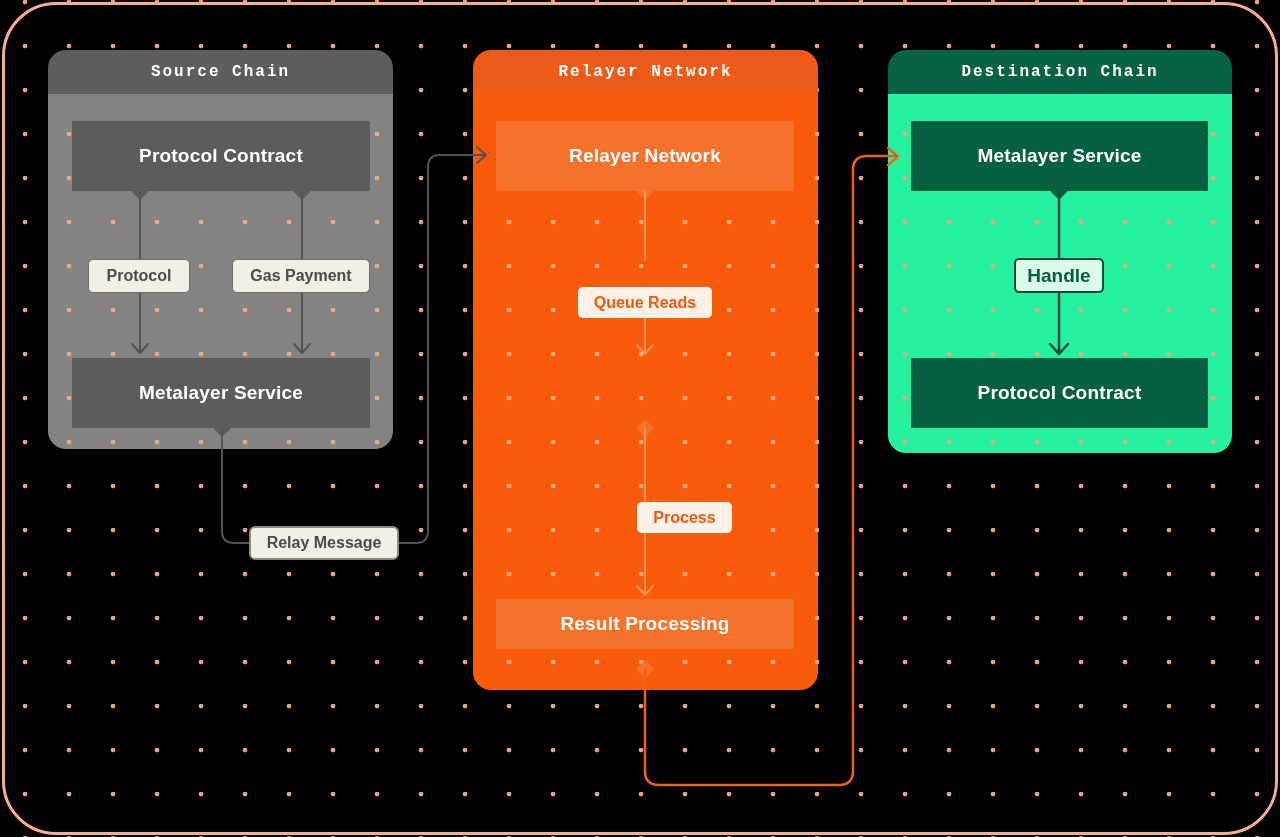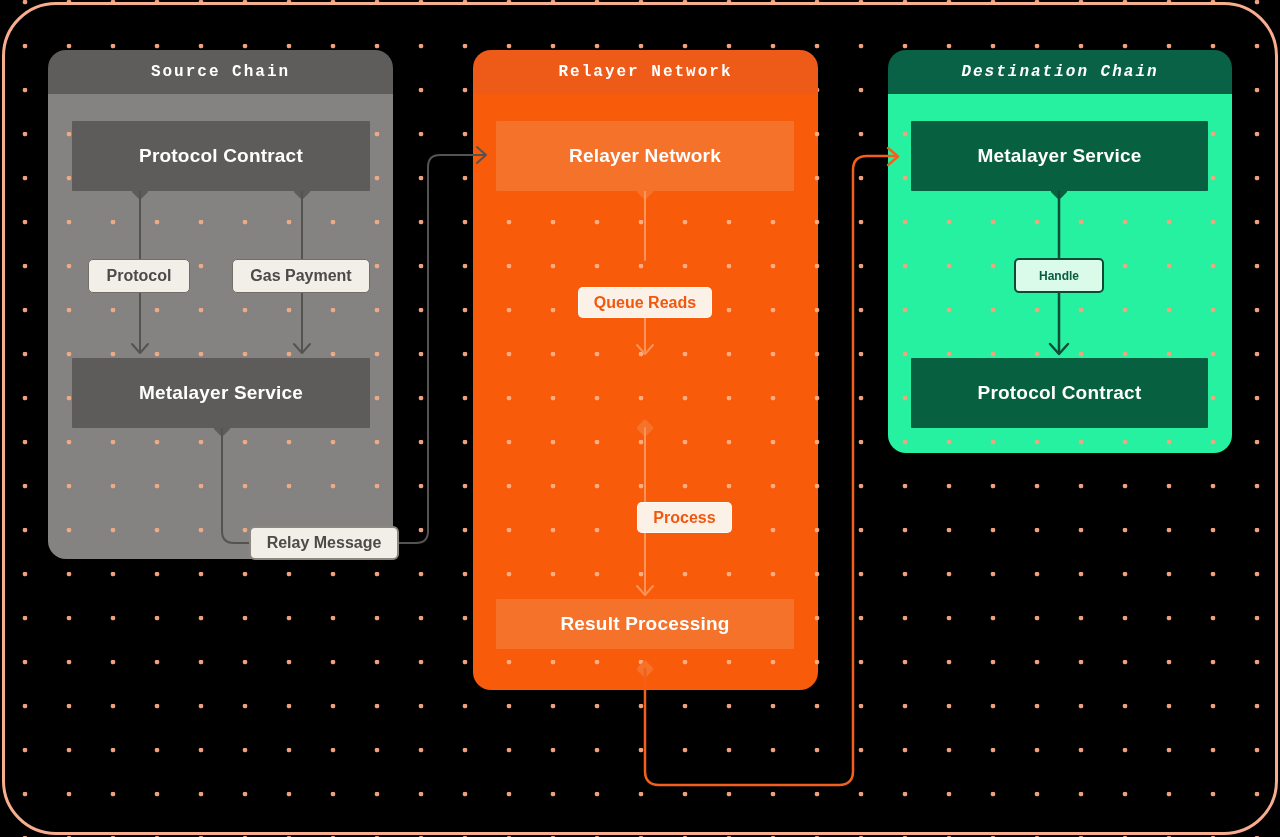--- a/index.html
+++ b/index.html
@@ -10,21 +10,21 @@
     background-color:#000;
     background-image:radial-gradient(circle at 25px 2px,#EFA17D 2px,transparent 2.7px);
     background-size:44px 44px;background-attachment:fixed;
   }
   .frame{
     position:absolute;inset:2px;border:3px solid #F9AD8F;border-radius:54px;
     z-index:1;pointer-events:none;
   }
 
   .panel{position:absolute;border-radius:18px;z-index:1;}
-  #p-src{left:48px;top:50px;width:345px;height:509px;border-radius:19px;}
+  #p-src{left:48px;top:50px;width:345px;height:399px;border-radius:19px;}
   #p-rel{left:473px;top:50px;width:345px;height:640px;}
   #p-dst{left:888px;top:50px;width:344px;height:403px;}
 
   .panel-header{
     position:absolute;top:0;left:0;right:0;height:44px;
     border-radius:18px 18px 0 0;display:flex;align-items:center;justify-content:center;
     font:700 16px "Liberation Mono","DejaVu Sans Mono",monospace;letter-spacing:2px;color:#FFFFFF;
   }
   .panel-body{
     position:absolute;top:44px;left:0;right:0;bottom:0;
@@ -34,21 +34,21 @@
   #p-src .panel-header{background:#5F5D5B;}
   #p-src .panel-body{
     background-color:#858381;
     background-image:radial-gradient(circle at 25px 2px,#F0A985 2px,transparent 2.7px);
   }
   #p-rel .panel-header{background:#EE5A18;}
   #p-rel .panel-body{
     background-color:#F85C0A;
     background-image:radial-gradient(circle at 25px 2px,#FBAD85 2px,transparent 2.7px);
   }
-  #p-dst .panel-header{background:#096245;font-style:italic;}
+  #p-dst .panel-header{background:#096245;}
   #p-dst .panel-body{
     background-color:#25F1A0;
     background-image:radial-gradient(circle at 25px 2px,#F2A47E 2px,transparent 2.7px);
   }
 
   .wires{position:absolute;left:0;top:0;z-index:2;pointer-events:none;}
 
   .node{
     position:absolute;border-radius:1px;z-index:3;
     display:flex;align-items:center;justify-content:center;
@@ -67,21 +67,21 @@
   #n-dp{left:911px;top:358px;width:297px;height:70px;}
 
   .tag{
     position:absolute;z-index:4;box-sizing:border-box;
     display:flex;align-items:center;justify-content:center;
     border-radius:5px;font:700 16px "Liberation Sans","DejaVu Sans",sans-serif;
   }
   .tag-gray{background:#F2EEE8;border:1.5px solid #716E69;color:#4C4B49;}
   .tag-relay{border:2px solid #8B8881;border-radius:6px;}
   .tag-orange{background:#FBF1E7;border:1.5px solid rgba(255,255,255,.75);color:#F2570E;}
-  .tag-mint{background:#DAFBEA;border:2px solid #0C4A36;color:#0A5C40;font-size:12px;}
+  .tag-mint{background:#DAFBEA;border:2px solid #0C4A36;color:#0A5C40;font-size:19px;}
   #t-dispatch{left:88px;top:259px;width:102px;height:34px;}
   #t-gas{left:232px;top:259px;width:138px;height:34px;}
   #t-relay{left:249px;top:526px;width:150px;height:34px;}
   #t-queue{left:578px;top:255px;width:134px;height:31px;margin-top:32px;}
   #t-process{left:597px;top:502px;width:95px;height:31px;margin-left:40px;}
   #t-handle{left:1014px;top:258px;width:90px;height:35px;}
 </style>
 </head>
 <body>
 

